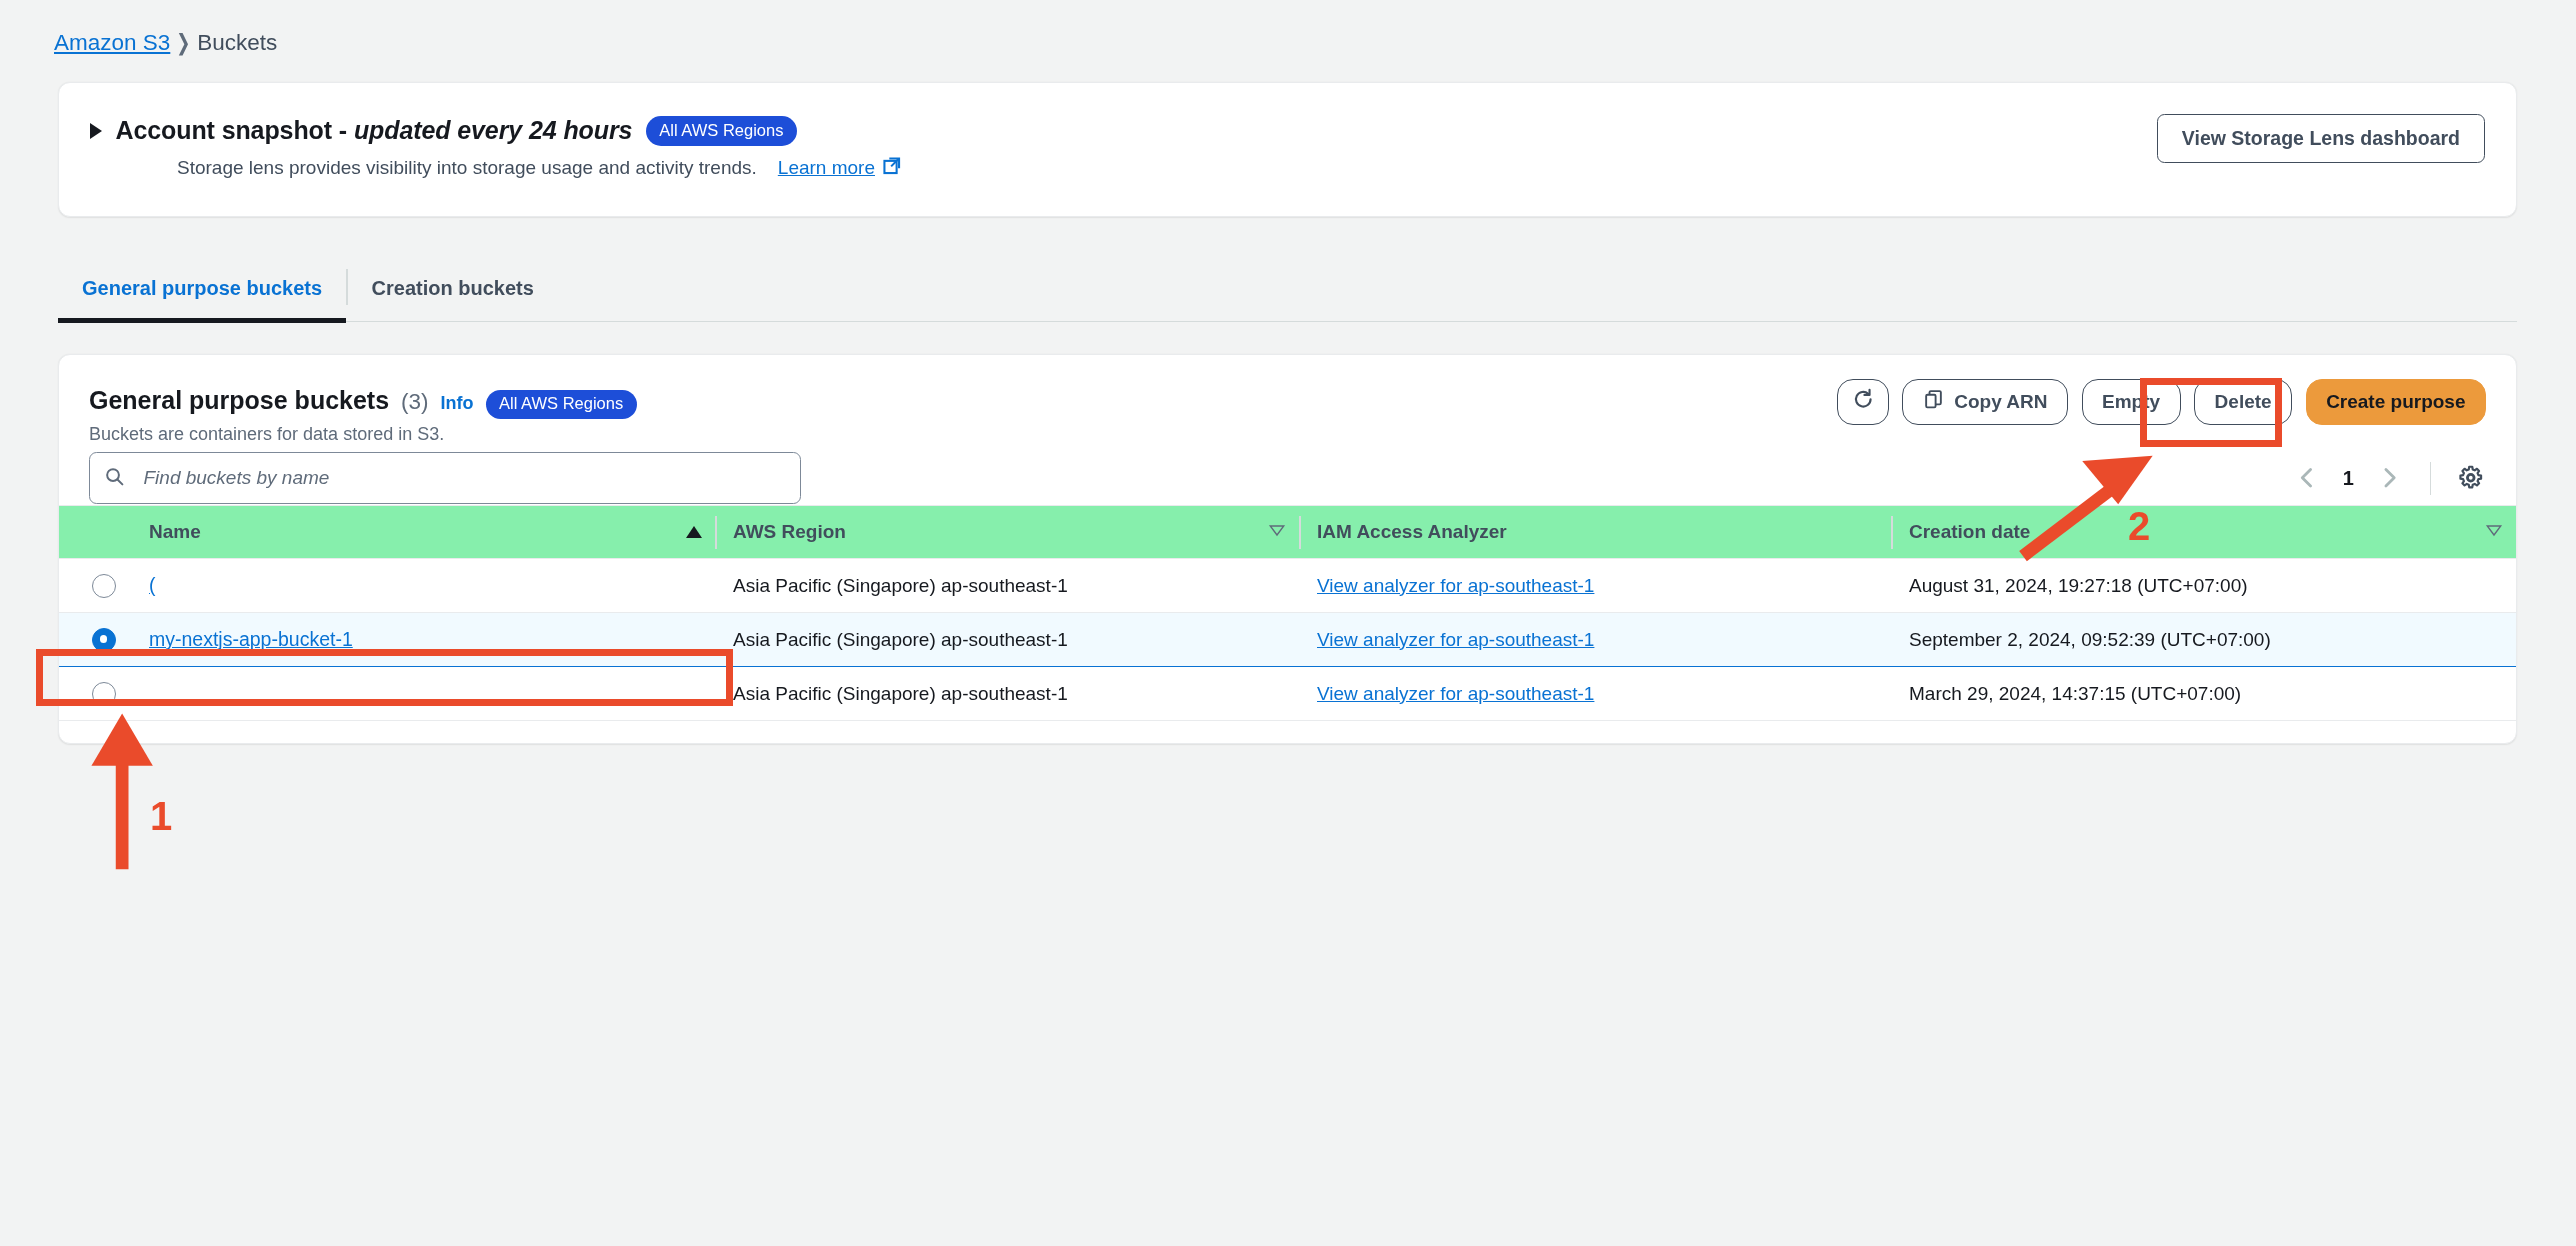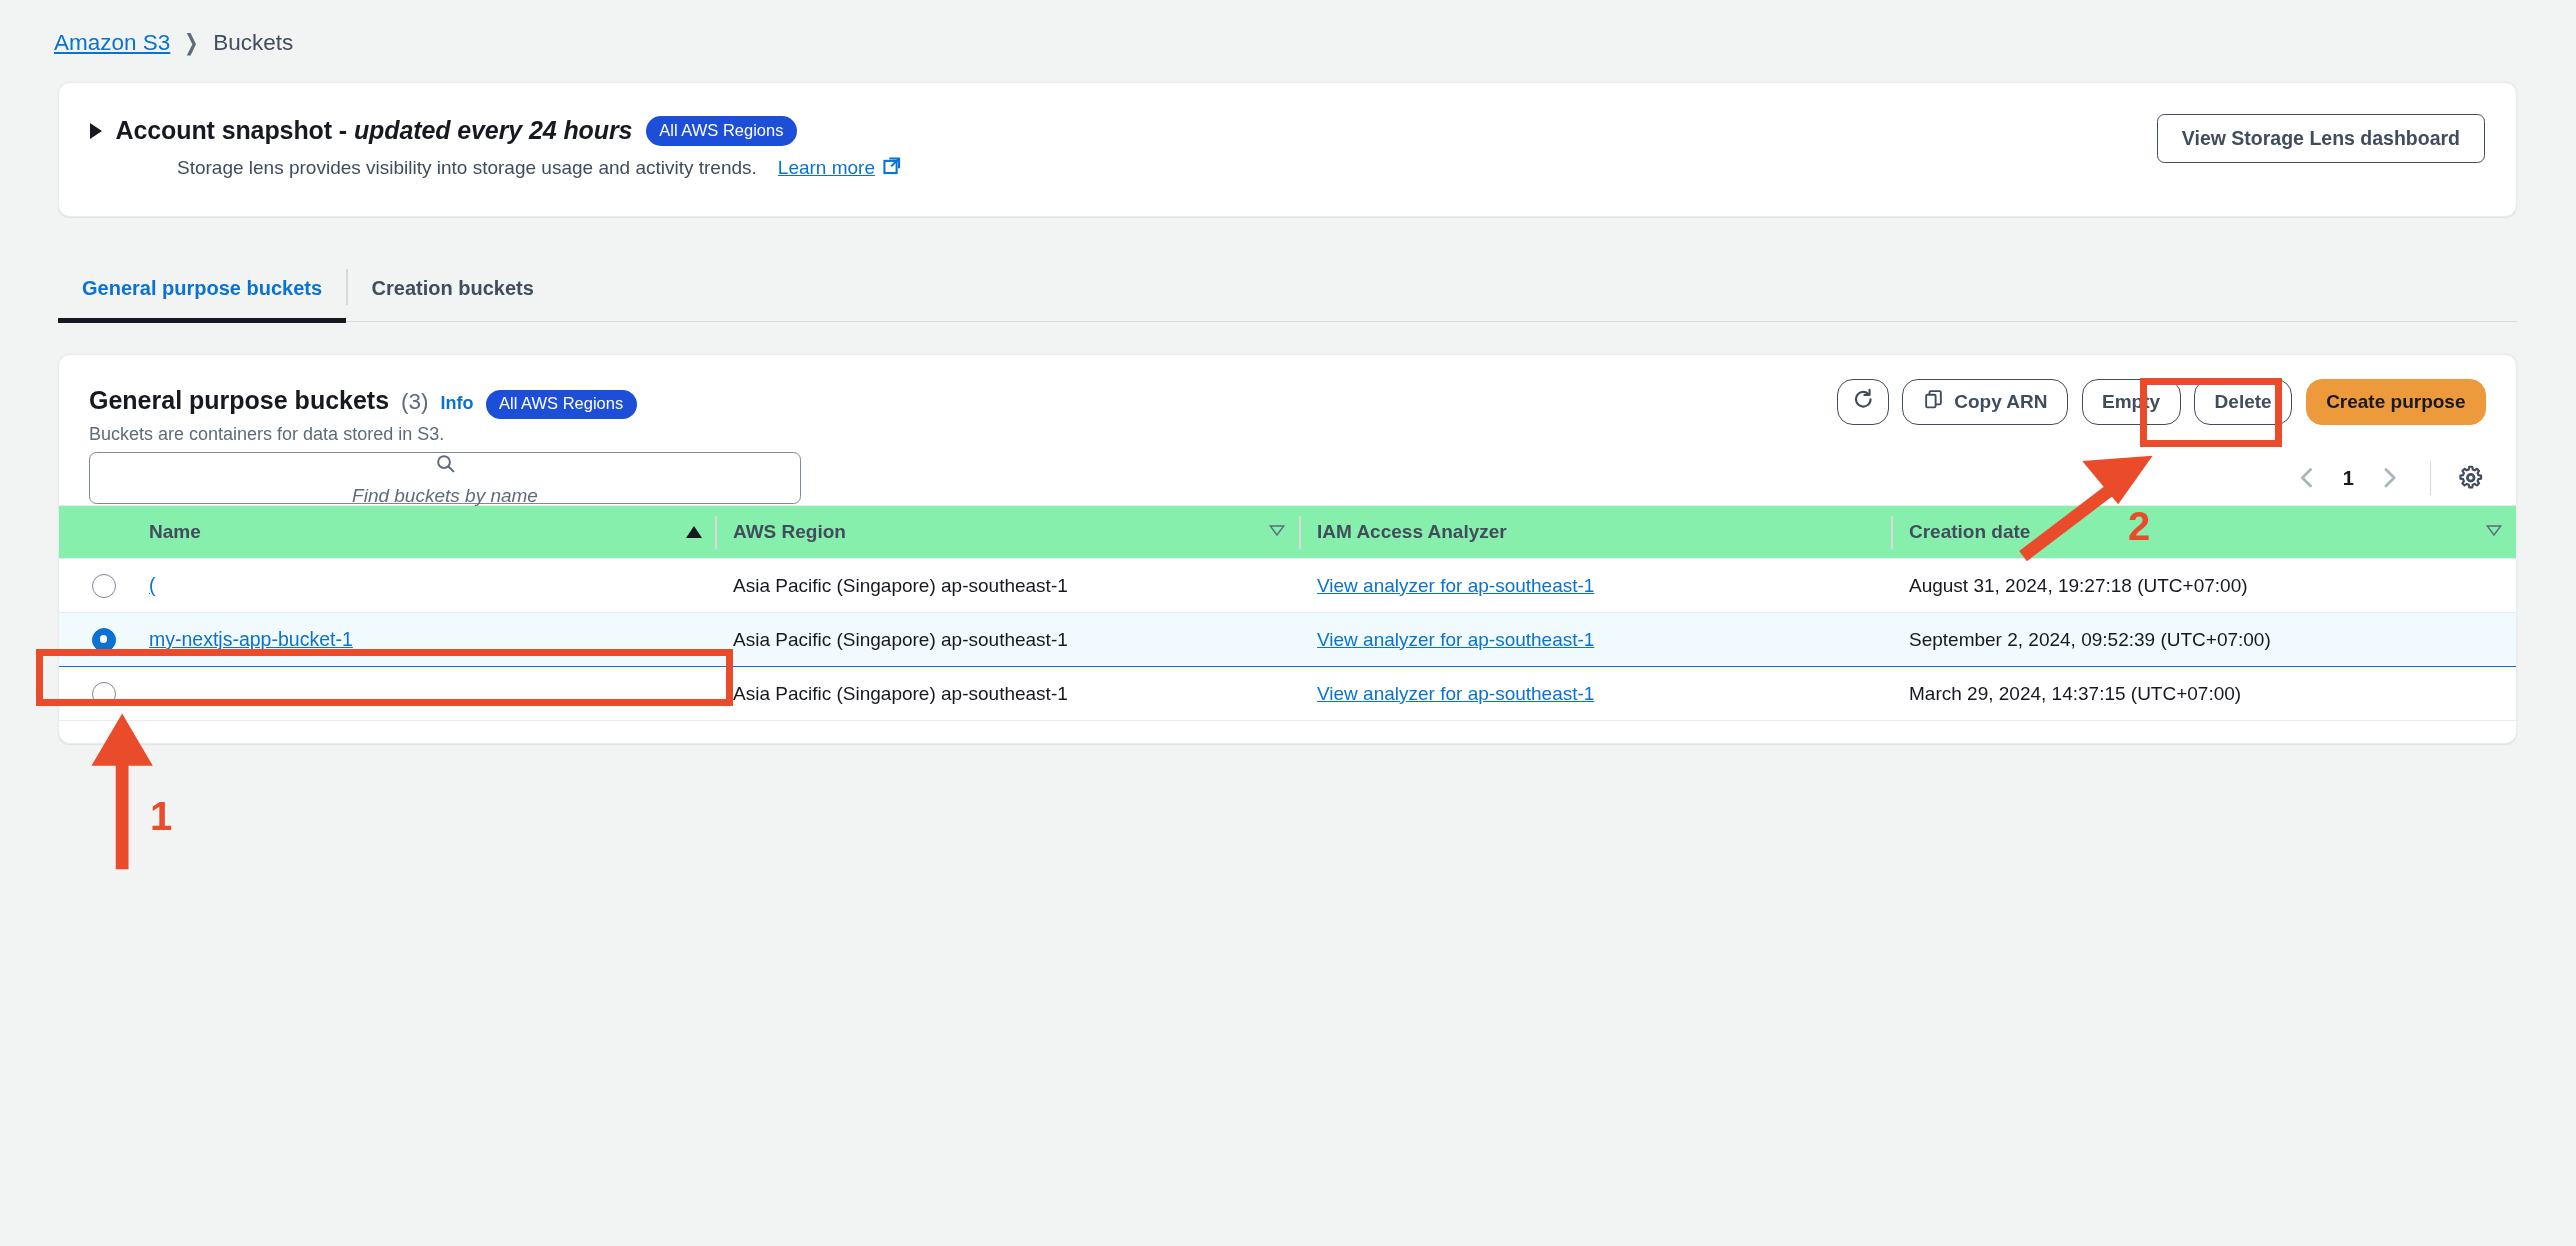--- a/index.html
+++ b/index.html
@@ -15,21 +15,21 @@
     width: 2576px; height: 1247px;
     background: #f2f3f3;
     overflow: hidden;
   }
 
   
   .breadcrumb {
     position: absolute;
     left: 54px; top: 30px;
     display: flex; align-items: center;
-    gap: 12px;
+    gap: 4px;
     font-size: 22.5px;
   }
   .crumb-link {
     color: #0972d3;
     text-decoration: underline;
     cursor: pointer;
   }
   .crumb-sep {
     color: #5f6b7a;
     font-size: 22.5px;
@@ -230,22 +230,21 @@
   }
   .search-box {
     position: absolute;
     left: 30px; top: 0;
     width: 712px; height: 52px;
     background: #ffffff;
     border: 1.5px solid #7d8998;
     border-radius: 7.5px;
     display: flex; align-items: center;
     padding: 0 13.5px;
-    gap: 8px;
-    flex-direction: column;
+    gap: 19px;
   }
   .search-placeholder {
     font-size: 19px;
     color: #5f6b7a;
     font-style: italic;
   }
   .pager {
     position: absolute;
     right: 30px; top: 0;
     height: 52px;

